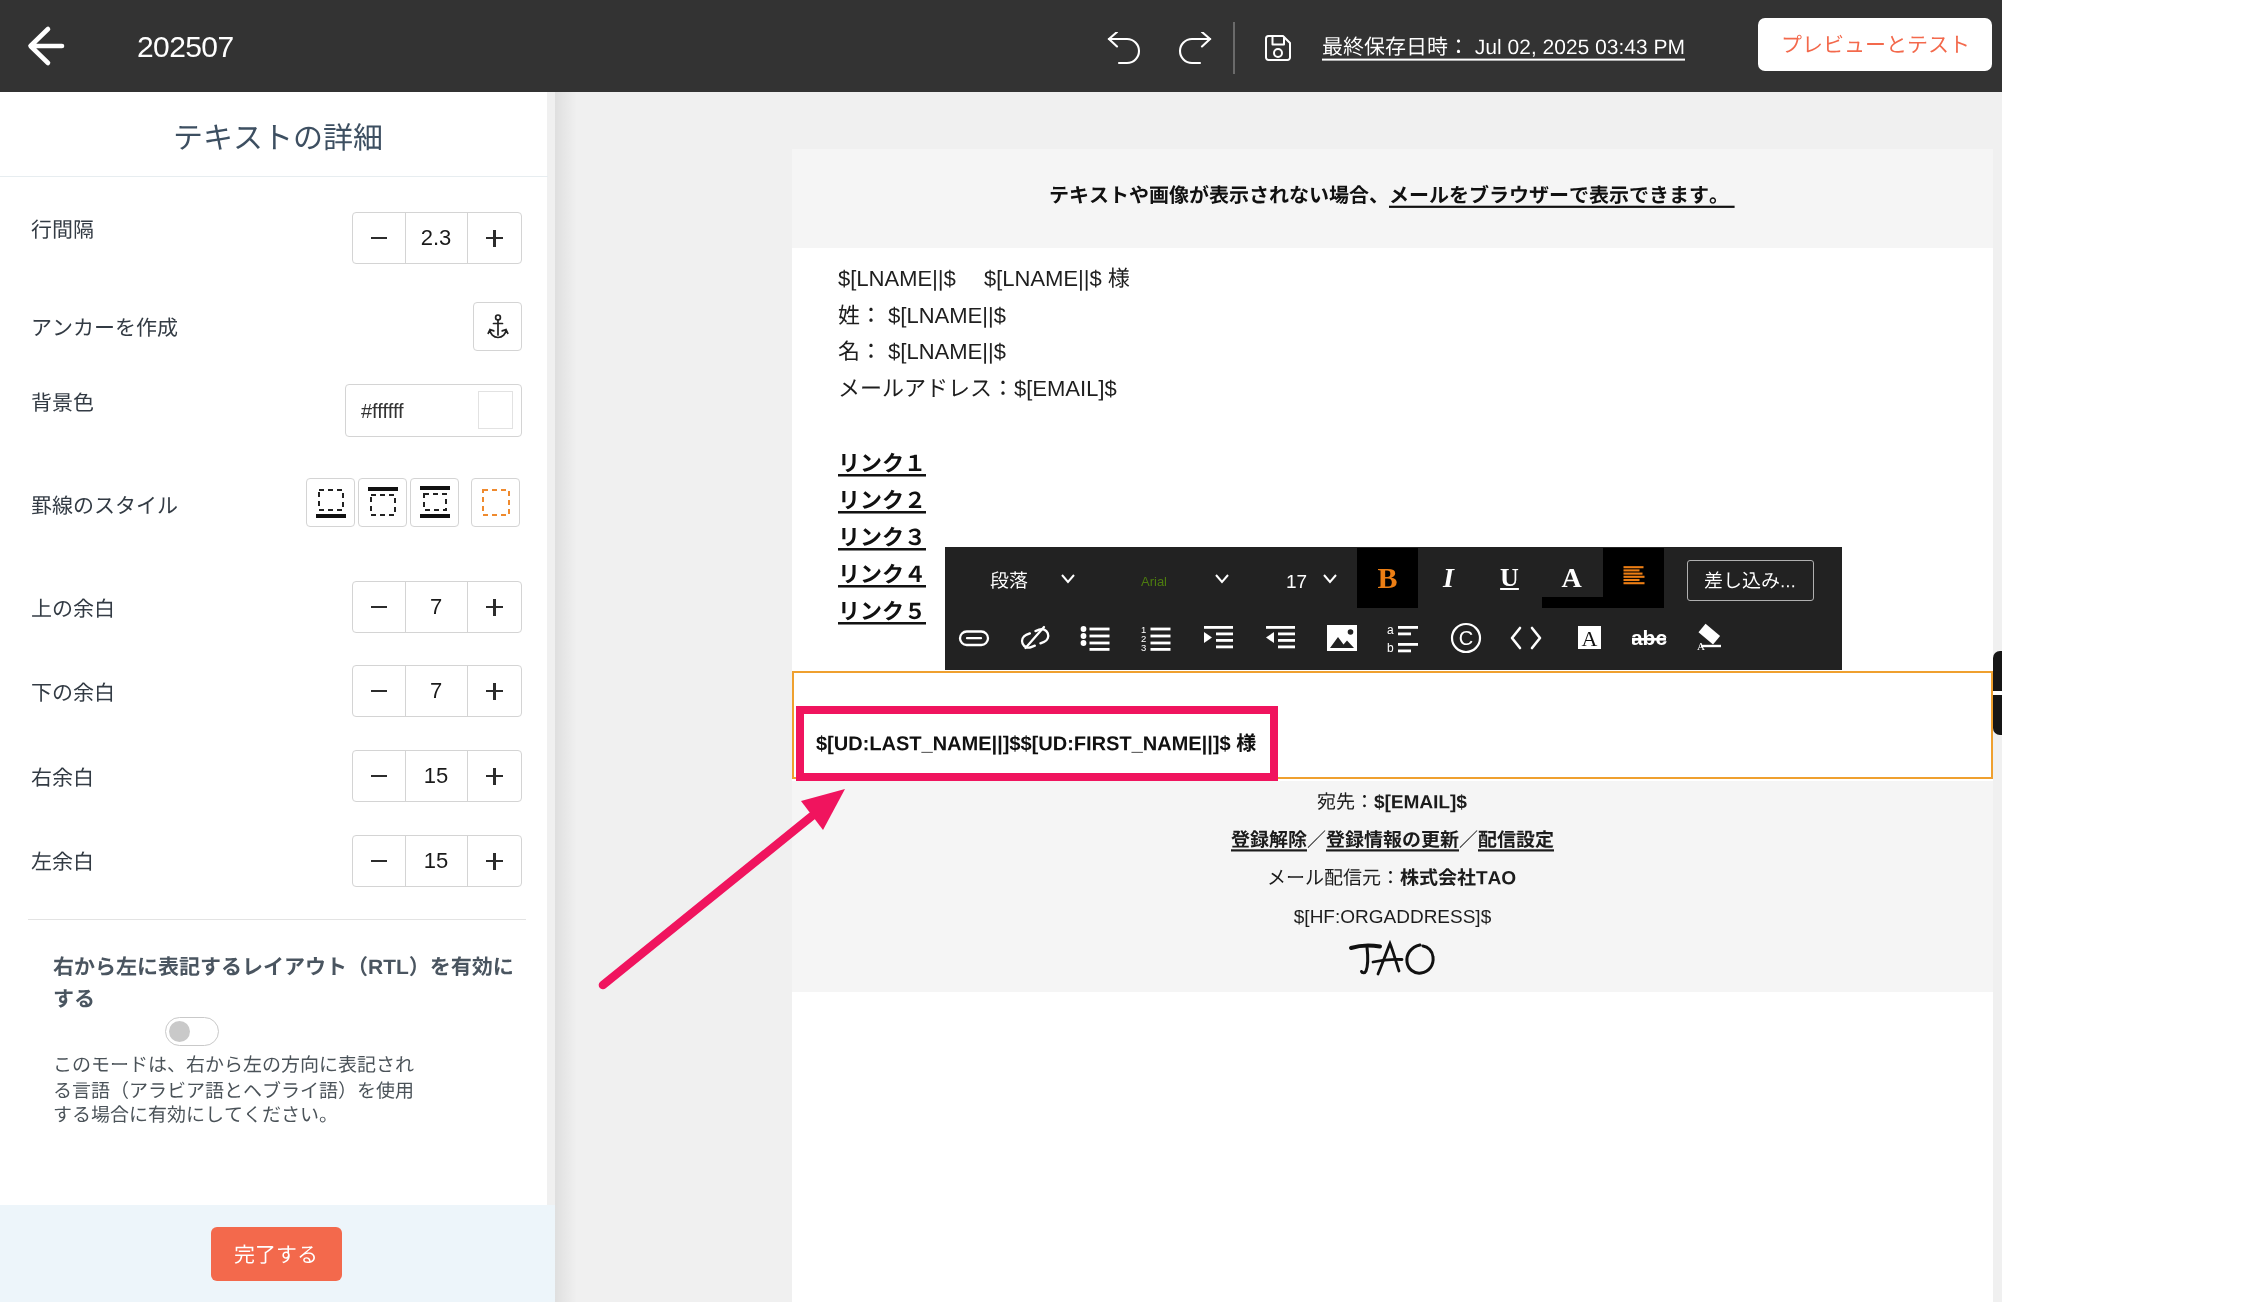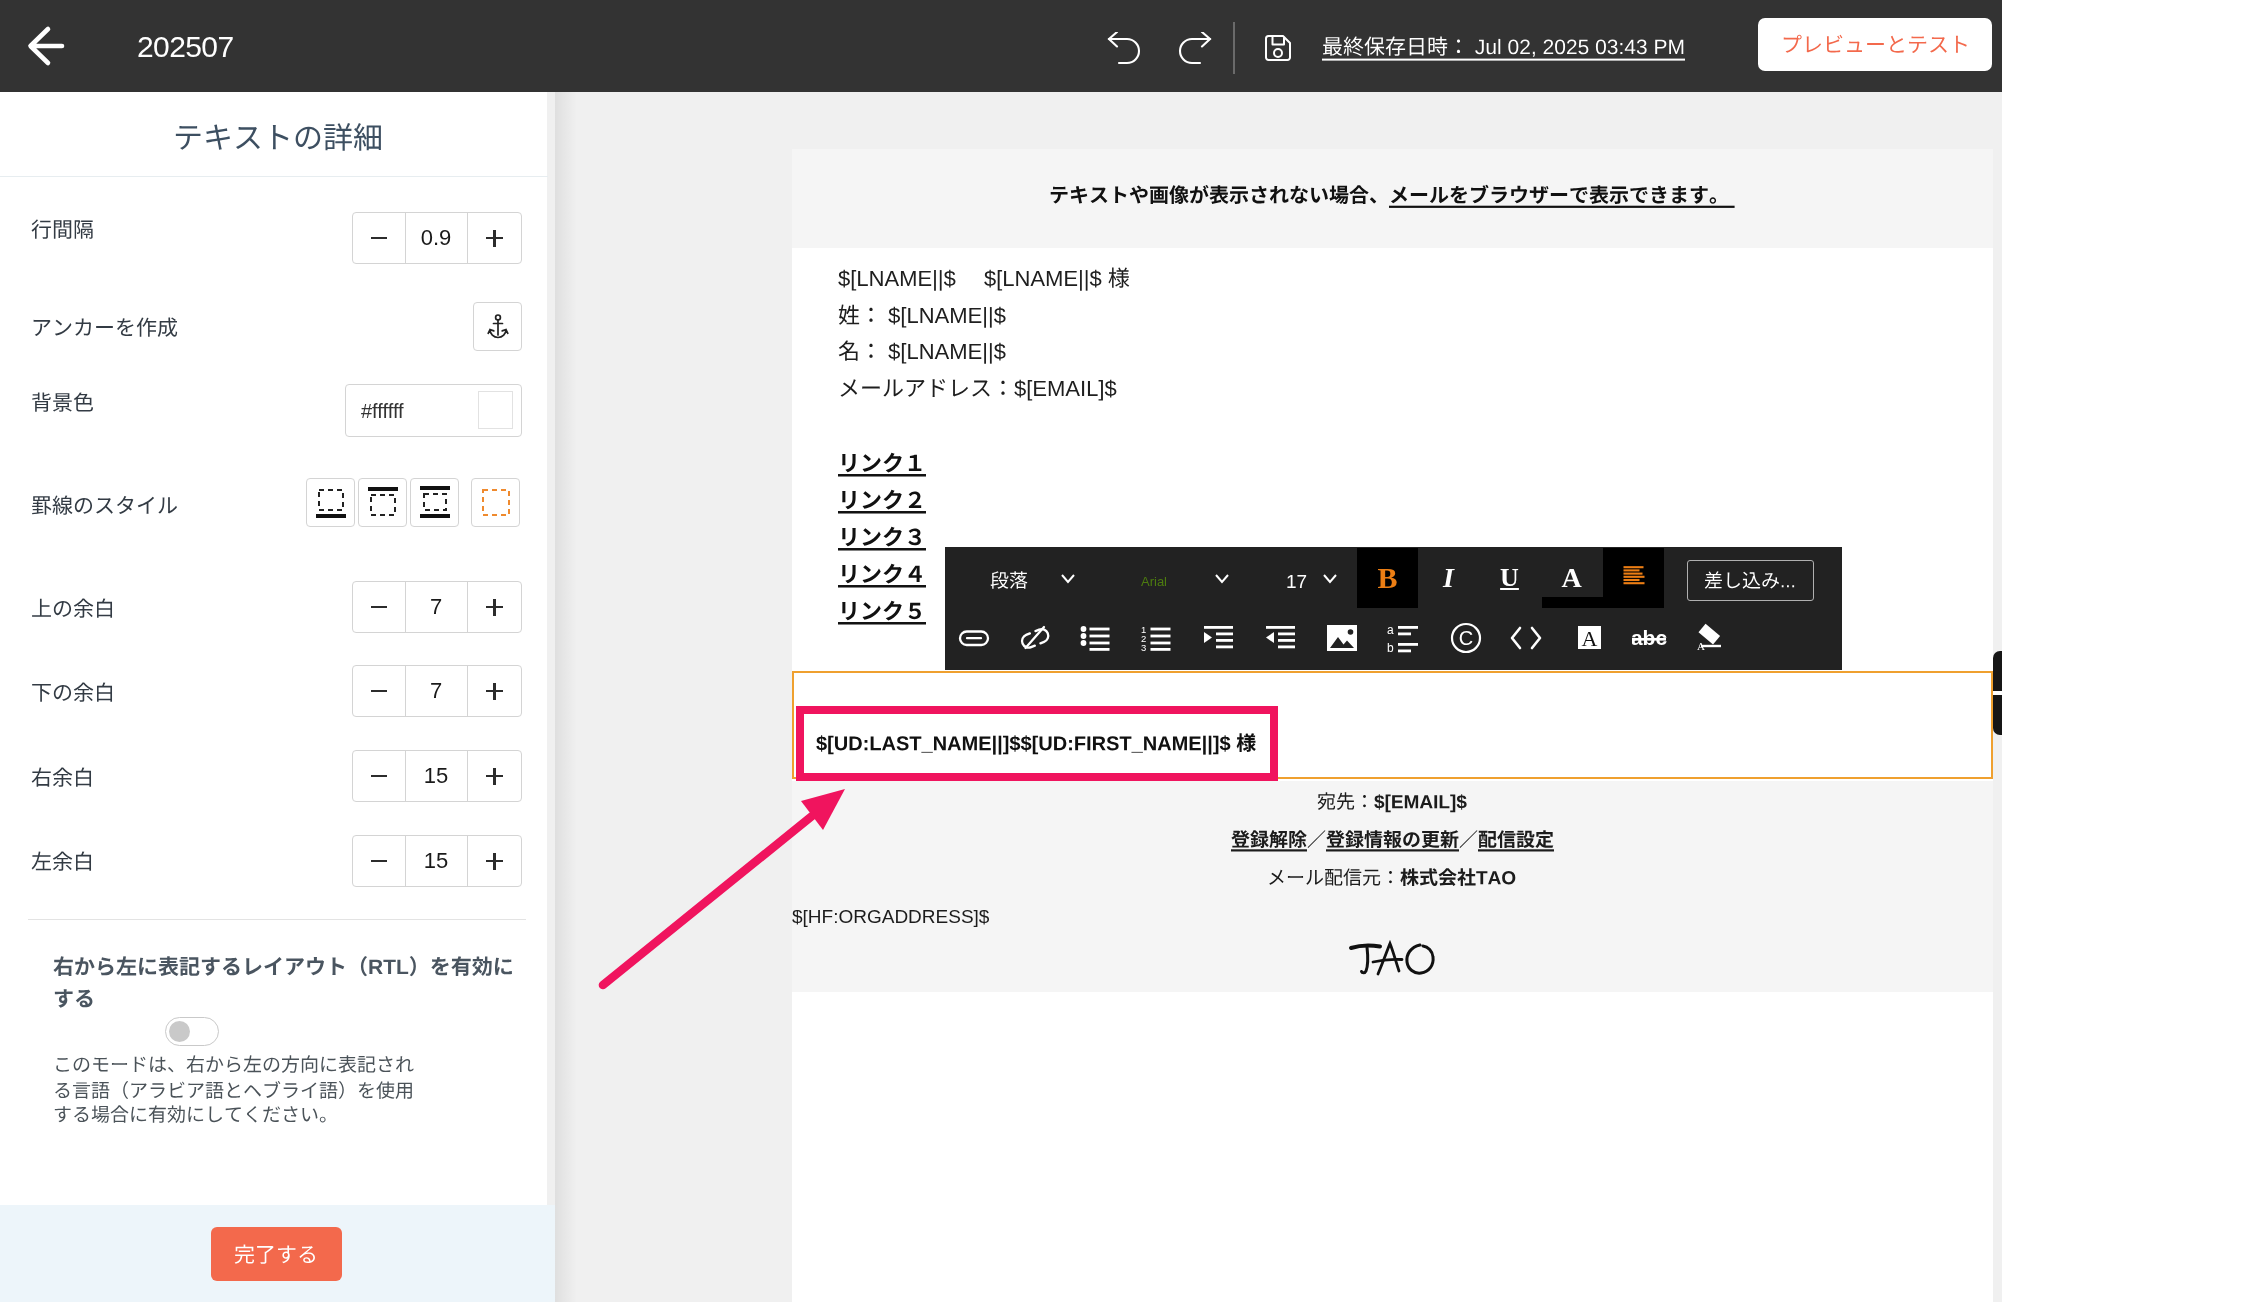--- a/index.html
+++ b/index.html
@@ -310,21 +310,21 @@
         <use href="#g36" x="1000"></use>
         <use href="#g37" x="2000"></use>
       </g>
     </svg>
     <div style="position:absolute;left:352px;top:212px;width:170px;height:52px;background:#fff;border:1px solid #d4d4d4;border-radius:4px;box-sizing:border-box"></div>
     <div style="position:absolute;left:405px;top:213px;width:1px;height:50px;background:#d4d4d4"></div>
     <div style="position:absolute;left:467px;top:213px;width:1px;height:50px;background:#d4d4d4"></div>
     <div style="position:absolute;left:371px;top:236.7px;width:16px;height:2.6px;background:#2c2c2c"></div>
     <div style="position:absolute;left:486px;top:236.7px;width:17px;height:2.6px;background:#2c2c2c"></div>
     <div style="position:absolute;left:493.2px;top:229.5px;width:2.6px;height:17px;background:#2c2c2c"></div>
-    <div style="position:absolute;left:405px;top:227.0px;width:62px;text-align:center;font-size:22px;line-height:22px;color:#1a1a1a">0.9</div>
+    <div style="position:absolute;left:405px;top:227.0px;width:62px;text-align:center;font-size:22px;line-height:22px;color:#1a1a1a">2.3</div>
     <svg style="position:absolute;left:28.0px;top:312.9px" width="153" height="31">
       <g fill="#333b44" transform="translate(3,22.11) scale(0.02100,-0.02100)">
         <use href="#g38" x="0"></use>
         <use href="#g39" x="1000"></use>
         <use href="#g40" x="2000"></use>
         <use href="#g23" x="3000"></use>
         <use href="#g41" x="4000"></use>
         <use href="#g42" x="5000"></use>
         <use href="#g43" x="6000"></use>
       </g>
@@ -957,21 +957,21 @@
         <use href="#g6" x="6000"></use>
         <use href="#g203" x="7000"></use>
         <use href="#g204" x="8000"></use>
         <use href="#g205" x="9000"></use>
         <use href="#g206" x="10000"></use>
         <use href="#g74" x="11000"></use>
         <use href="#g173" x="11611"></use>
         <use href="#g207" x="12333"></use>
       </g>
     </svg>
-    <div style="position:absolute;left:792px;top:905px;width:1201px;text-align:left;font-size:19px;line-height:24px;color:#1c1c1c">$[HF:ORGADDRESS]$</div>
+    <div style="position:absolute;left:792px;top:905px;width:1201px;text-align:center;font-size:19px;line-height:24px;color:#1c1c1c">$[HF:ORGADDRESS]$</div>
     <svg style="position:absolute;left:1347px;top:938px" width="94" height="42" fill="none" stroke="#111" stroke-linecap="round">
       <path d="M4 10 C12 7.5 24 7 33 8.5" stroke-width="4"></path>
       <path d="M20 9 C21 18 21 28 19 33 C18 35.5 15 35 14.5 33.5" stroke-width="3"></path>
       <path d="M31 36 C36 24 40 13 43 5.5 C46 13 49 24 52 33" stroke-width="2.8"></path>
       <path d="M26 24 C36 21.5 46 21 55 21.5" stroke-width="2.8"></path>
       <path d="M73 7 C64 9 59 16 60 24 C61 31 67 36 74 35 C82 34 87 27 86 19 C85.5 13 81 8.5 76 8" stroke-width="3"></path>
     </svg>
     <div style="position:absolute;left:796px;top:706px;width:482px;height:75px;border:8px solid #f0145e;box-sizing:border-box"></div>
     <svg style="position:absolute;left:595px;top:780px" width="262" height="216" fill="none">
       <path d="M8 205 L217 36" stroke="#f0145e" stroke-width="8.6" stroke-linecap="round"></path>

